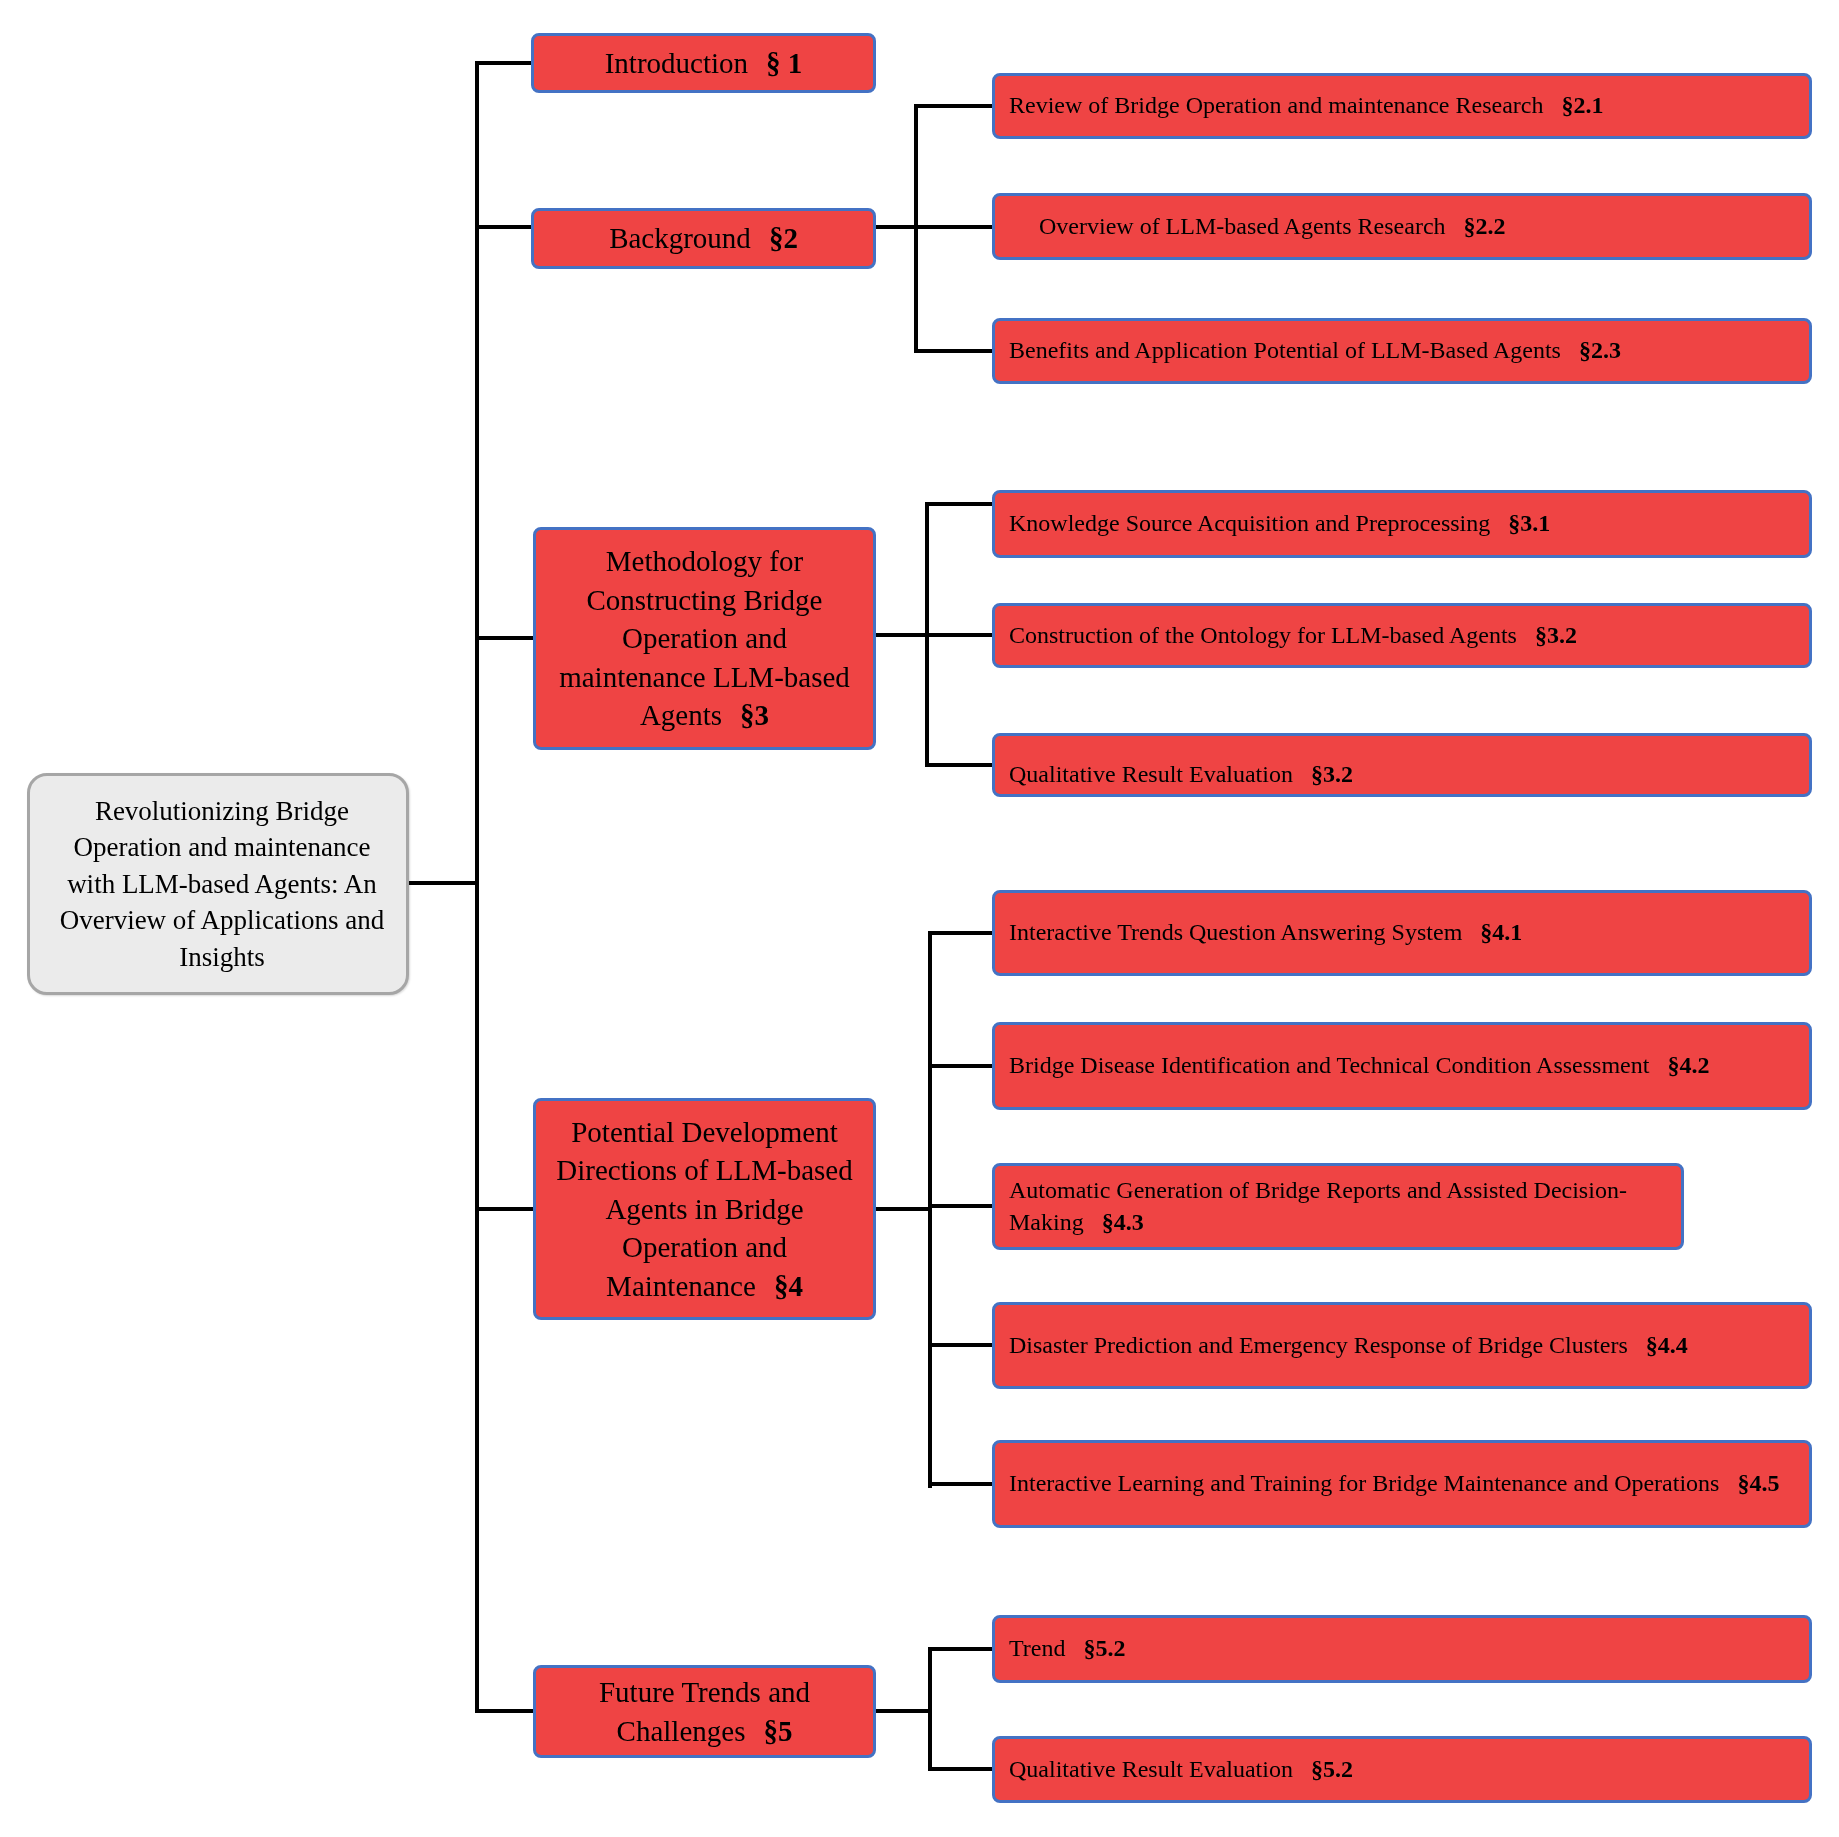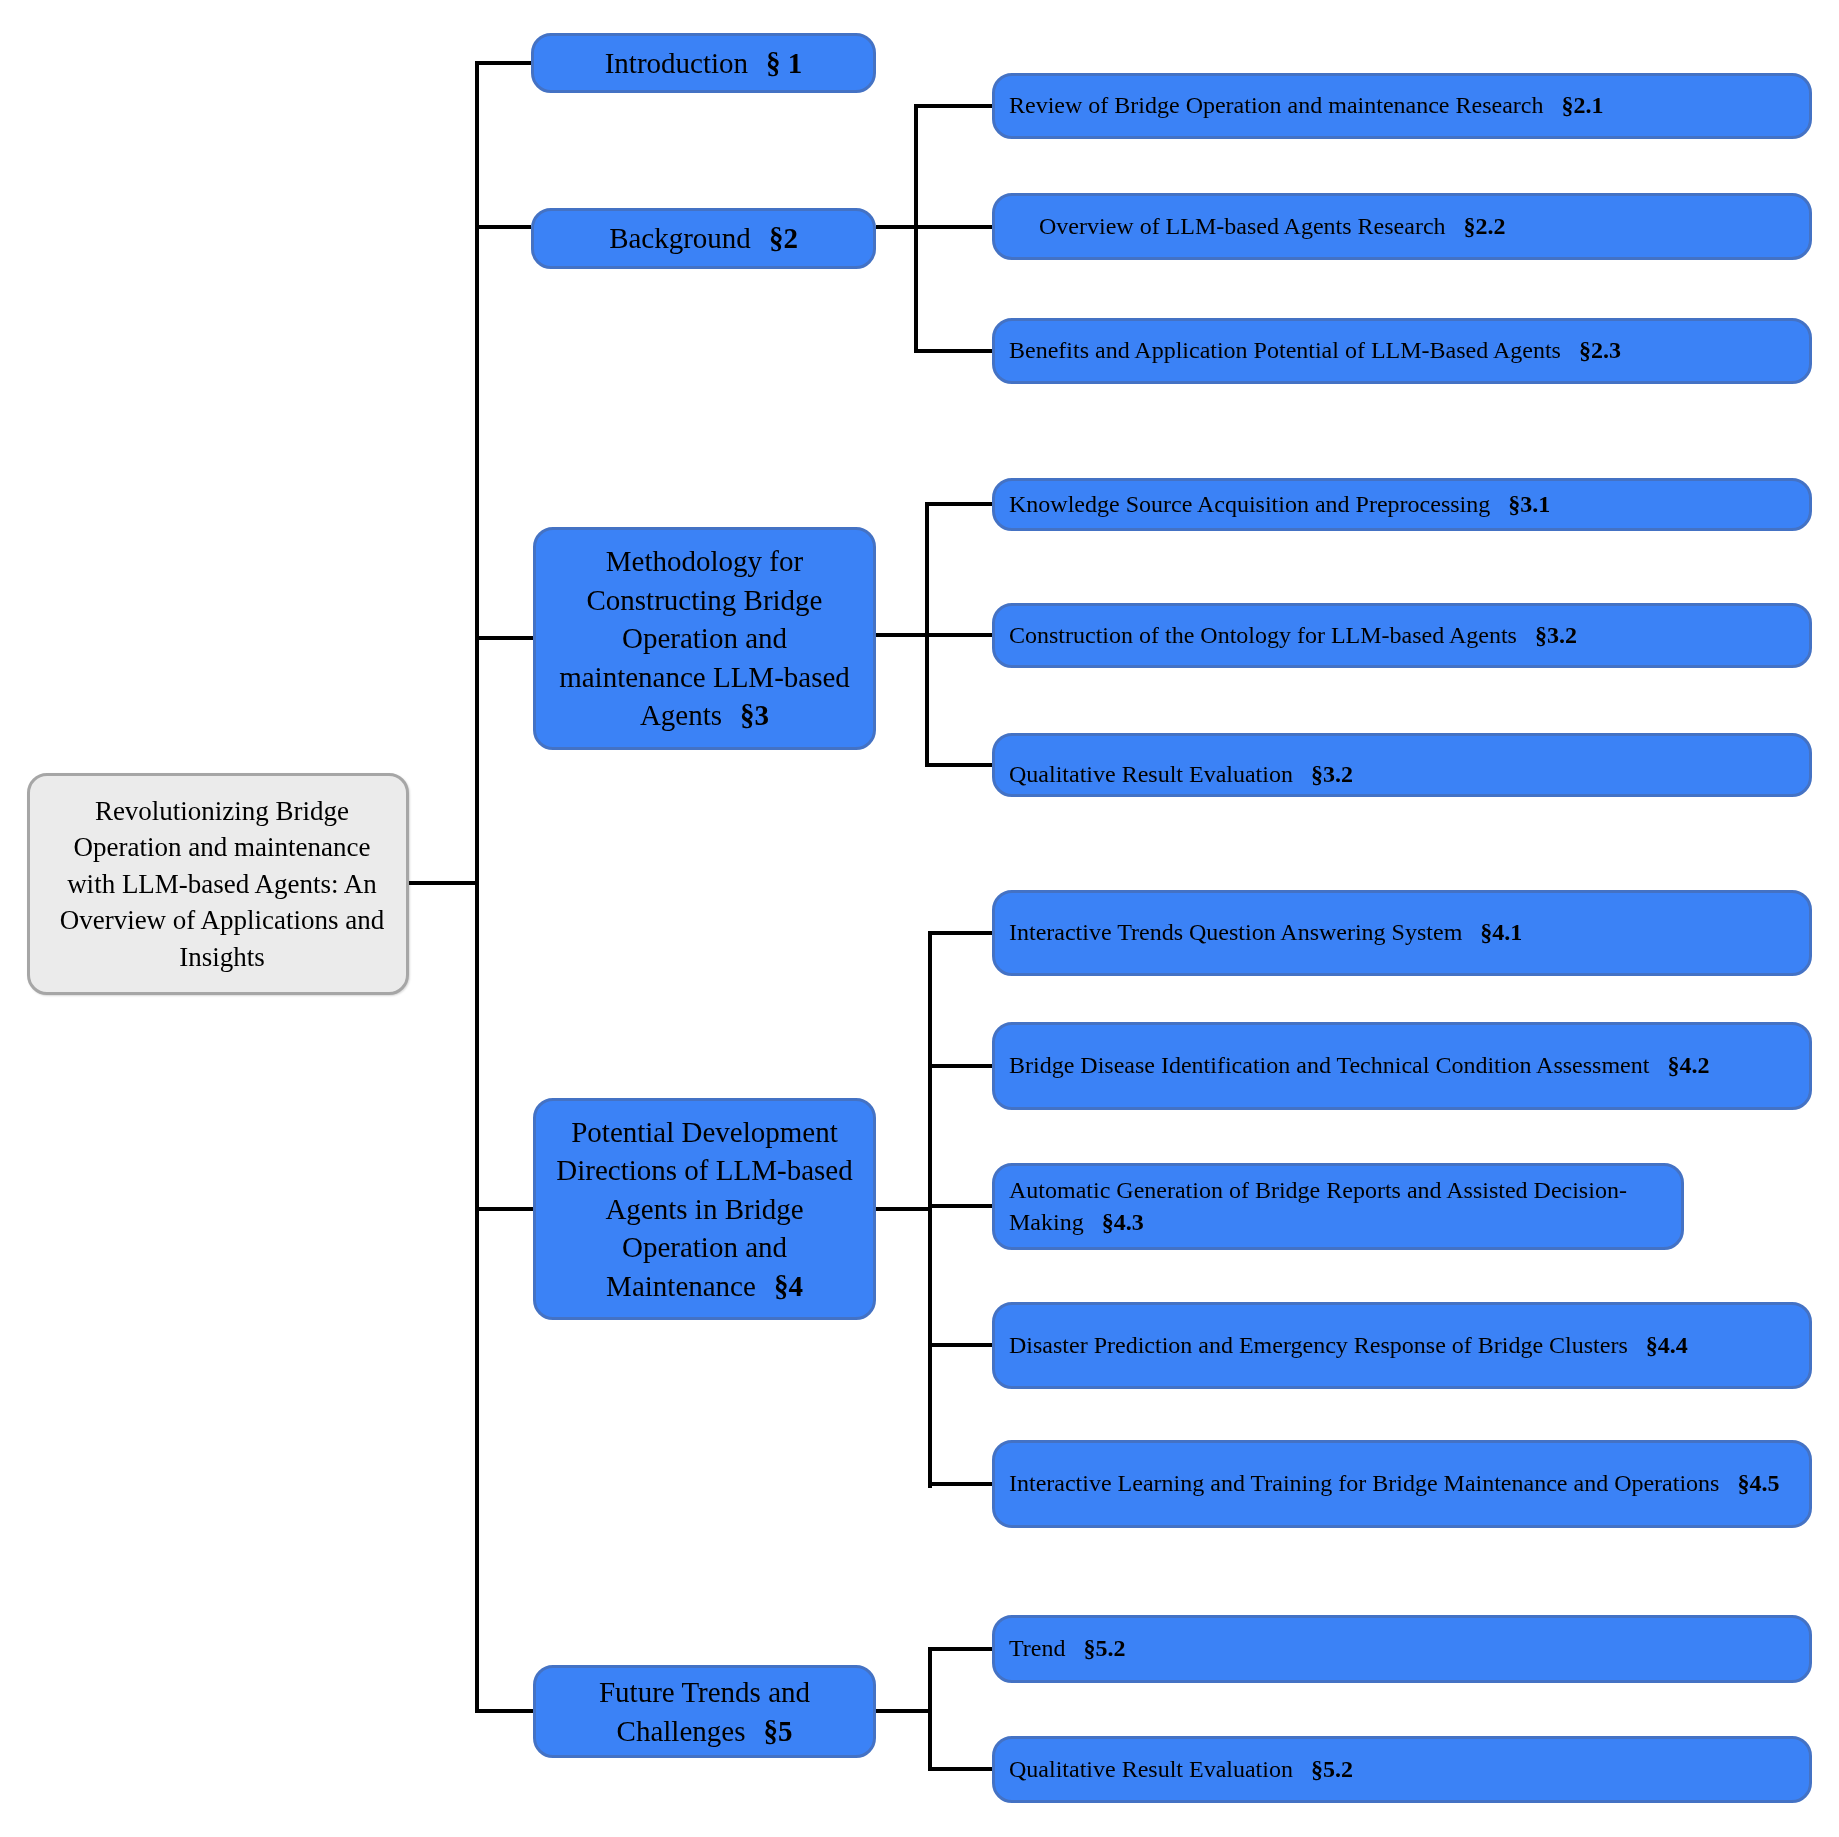--- a/index.html
+++ b/index.html
@@ -12,23 +12,23 @@
     overflow: hidden;
   }
   .node {
     position: absolute;
     box-sizing: border-box;
     display: flex;
     align-items: center;
     justify-content: center;
   }
   .blue {
-    background: #3b82f6;
+    background: #ef4444;
     border: 3px solid #4472C4;
-    border-radius: 20px;
+    border-radius: 8px;
   }
   .root {
     background: #ebebeb;
     border: 3px solid #a6a6a6;
     border-radius: 20px;
     box-shadow: 1px 1px 2px rgba(0,0,0,0.15);
     text-align: center;
     font-size: 27px;
     line-height: 1.35;
     padding: 6px 12px;
@@ -121,21 +121,21 @@
   </div>
 
   <div class="node blue l3" style="left:992px; top:193px; width:820px; height:67px;padding-left:44px;">
     <div class="txt"><span>Overview of LLM-based Agents Research</span><span class="tag">§2.2</span></div>
   </div>
 
   <div class="node blue l3" style="left:992px; top:318px; width:820px; height:66px;">
     <div class="txt"><span>Benefits and Application Potential of LLM-Based Agents</span><span class="tag">§2.3</span></div>
   </div>
 
-  <div class="node blue l3" style="left:992px; top:478px; width:820px; height:53px;">
+  <div class="node blue l3" style="left:992px; top:490px; width:820px; height:68px;">
     <div class="txt"><span>Knowledge Source Acquisition and Preprocessing</span><span class="tag">§3.1</span></div>
   </div>
 
   <div class="node blue l3" style="left:992px; top:603px; width:820px; height:65px;">
     <div class="txt"><span>Construction of the Ontology for LLM-based Agents</span><span class="tag">§3.2</span></div>
   </div>
 
   <div class="node blue l3" style="left:992px; top:733px; width:820px; height:64px;align-items:flex-end;">
     <div class="txt"><span>Qualitative Result Evaluation</span><span class="tag">§3.2</span></div>
   </div>

